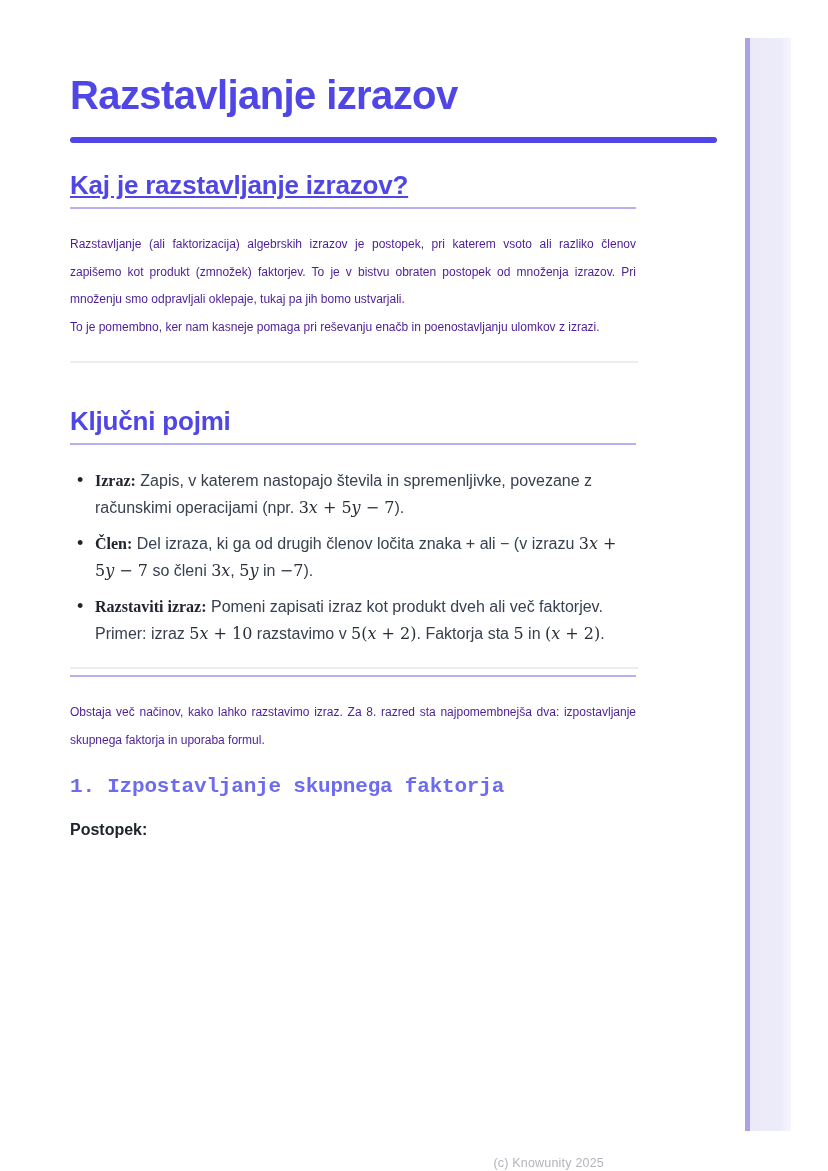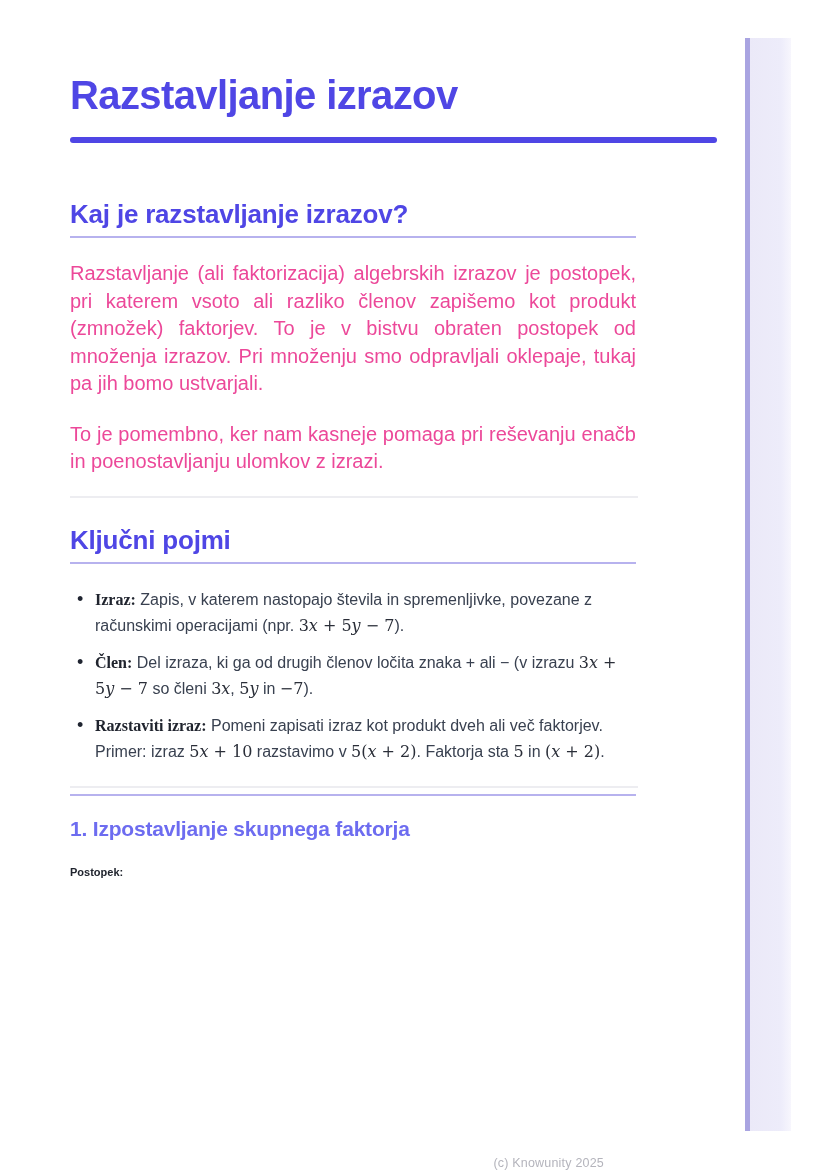--- a/index.html
+++ b/index.html
@@ -29,29 +29,29 @@
     width:647px; height:6px; background:#4f46e5; border-radius:3px;
     margin-top:19px;
   }
 
   h2.section-heading {
     font-size:26px; line-height:32px; font-weight:800;
     letter-spacing:-0.2px; color:#4f46e5;
   }
   .h2-rule { width:566px; height:2px; background:#b7b2ee; margin-top:6px; }
 
-  .mt-h2-first { margin-top:55px; }
-  .mt-h2 { margin-top:26px; }
+  .mt-h2-first { margin-top:26px;text-decoration:underline; }
+  .mt-h2 { margin-top:42px; }
 
   p.body-text {
-    font-size:20px; line-height:27.5px; color:#ec4899;
+    font-size:12px; line-height:27.5px; color:#4c1d95;
     text-align:justify;
   }
   .mt-para { margin-top:22px; }
-  .mt-para2 { margin-top:23px; }
+  .mt-para2 { margin-top:0; }
 
   hr.divider {
     border:none; width:568px; height:2px; background:#ededf1;
     margin-top:20px;
   }
   .mt-div2 { margin-top:16px; }
 
   ul.term-list { list-style:none; margin-top:23px; }
   ul.term-list li {
     position:relative; padding-left:25px;
@@ -64,24 +64,24 @@
   }
 
   .seg-bold { font-weight:700; color:#20242e;font-family:Liberation Serif, serif; }
   .seg-plain {}
   .seg-math  { font-family:"DejaVu Serif", serif; font-size:16px; color:#2a2e38; }
   .seg-mathit{ font-family:"DejaVu Serif", serif; font-style:italic; font-size:16px; color:#2a2e38; }
 
   h3.sub-heading {
     margin-top:20px;
     font-size:21px; line-height:26px; font-weight:800;
-    letter-spacing:-0.2px; color:#6d6cf0;
+    letter-spacing:-0.2px; color:#6d6cf0;font-family:Liberation Mono, monospace;
   }
   .steps-label {
-    margin-top:19px; font-size:11px; line-height:22px;
+    margin-top:19px; font-size:16px; line-height:22px;
     font-weight:700; color:#20242e;
   }
 
   .footer-note {
     position:absolute; top:1156px; right:52px; z-index:3;
     font-size:12.5px; color:#b4b4bc; letter-spacing:0.2px;
   }
 </style>
 </head>
 <body>
@@ -106,20 +106,21 @@
     <div class="h2-rule"></div>
     <ul class="term-list">
       <li><span class="seg-bold">Izraz:</span><span class="seg-plain"> Zapis, v katerem nastopajo števila in spremenljivke, povezane z računskimi operacijami (npr. </span><span class="seg-math">3</span><span class="seg-mathit">x</span><span class="seg-math"> + 5</span><span class="seg-mathit">y</span><span class="seg-math"> − 7</span><span class="seg-plain">).</span></li>
       <li><span class="seg-bold">Člen:</span><span class="seg-plain"> Del izraza, ki ga od drugih členov ločita znaka + ali − (v izrazu </span><span class="seg-math">3</span><span class="seg-mathit">x</span><span class="seg-math"> + 5</span><span class="seg-mathit">y</span><span class="seg-math"> − 7</span><span class="seg-plain"> so členi </span><span class="seg-math">3</span><span class="seg-mathit">x</span><span class="seg-plain">, </span><span class="seg-math">5</span><span class="seg-mathit">y</span><span class="seg-plain"> in </span><span class="seg-math">−7</span><span class="seg-plain">).</span></li>
       <li><span class="seg-bold">Razstaviti izraz:</span><span class="seg-plain"> Pomeni zapisati izraz kot produkt dveh ali več faktorjev. Primer: izraz </span><span class="seg-math">5</span><span class="seg-mathit">x</span><span class="seg-math"> + 10</span><span class="seg-plain"> razstavimo v </span><span class="seg-math">5(</span><span class="seg-mathit">x</span><span class="seg-math"> + 2)</span><span class="seg-plain">. Faktorja sta </span><span class="seg-math">5</span><span class="seg-plain"> in </span><span class="seg-math">(</span><span class="seg-mathit">x</span><span class="seg-math"> + 2)</span><span class="seg-plain">.</span></li>
     </ul>
 
     <hr class="divider mt-div2">
 
     <div class="h2-rule"></div>
+    <p class="body-text mt-para">Obstaja več načinov, kako lahko razstavimo izraz. Za 8. razred sta najpomembnejša dva: izpostavljanje skupnega faktorja in uporaba formul.</p>
 
     <h3 class="sub-heading">1. Izpostavljanje skupnega faktorja</h3>
     <p class="steps-label">Postopek:</p>
 
   </div>
 
   <div class="footer-note">(c) Knowunity 2025</div>
 
 </div>
 

